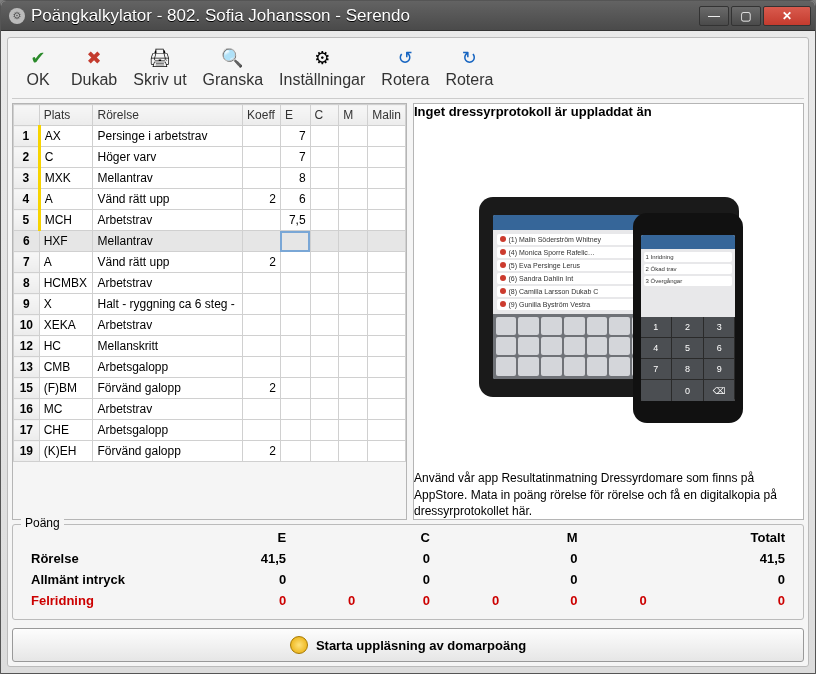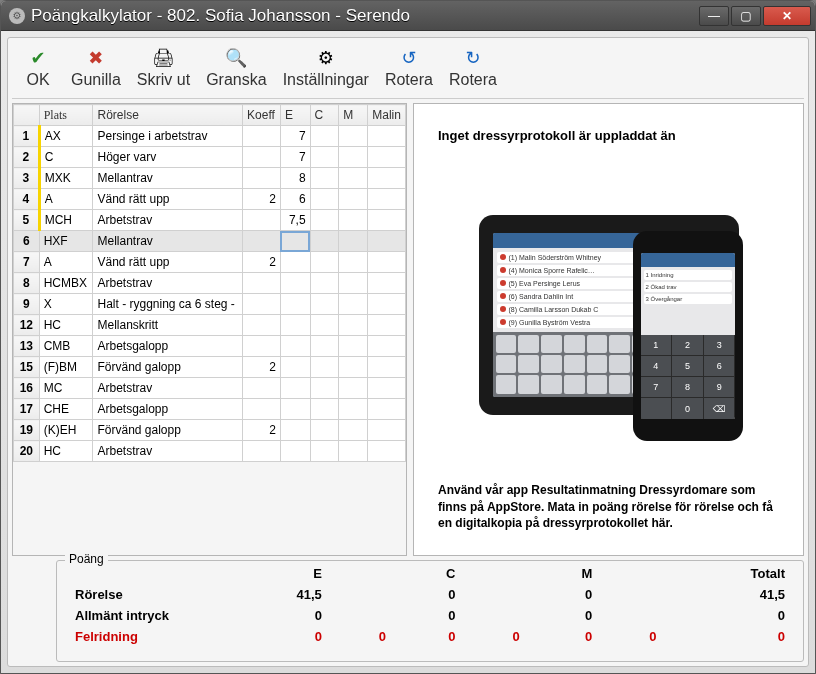--- a/index.html
+++ b/index.html
@@ -29,42 +29,42 @@
   .main-area { flex:1; display:flex; gap:6px; padding-top:4px; overflow:hidden;}
   .grid-wrap { width:395px; overflow:auto; border:1px solid #b5b5b5;}
   table.grid { border-collapse:collapse; width:100%; background:#fff; font-size:12px;}
   table.grid th, table.grid td { border:1px solid #d0d0d0; height:21px; padding:0 4px; text-align:left; white-space:nowrap; overflow:hidden;}
   table.grid th { background:linear-gradient(#f7f7f7,#ececec); font-weight:normal; color:#333; position:sticky; top:0;}
   table.grid td.rownum { background:linear-gradient(#f7f7f7,#ececec); text-align:center; font-weight:bold; width:26px;}
   table.grid tr[data-flag="y"] td.plats { border-left:3px solid #f7d400;}
   table.grid td.num { text-align:right;}
   table.grid tr.selected td { background:#e6e6e6;}
   table.grid td.editcell { background:#fff; outline:2px solid #7aa7d6; outline-offset:-2px;}
-  th.c-rownum{width:26px;} th.c-plats{width:54px;font-family:Liberation Serif, serif;} th.c-rorelse{width:150px;} th.c-koeff{width:38px;} th.c-e{width:30px;} th.c-c{width:30px;} th.c-m{width:30px;} th.c-diff{width:34px;}
-  .right-panel { flex:1; border:1px solid #b5b5b5; background:#fff; padding:24px; display:flex; flex-direction:column;}
+  th.c-rownum{width:26px;} th.c-plats{width:54px;} th.c-rorelse{width:150px;} th.c-koeff{width:38px;} th.c-e{width:30px;} th.c-c{width:30px;} th.c-m{width:30px;} th.c-diff{width:34px;}
+  .right-panel { flex:1; border:1px solid #b5b5b5; background:#fff; padding:0; display:flex; flex-direction:column;}
   .right-panel .ptitle { font-weight:bold; font-size:13px; margin-bottom:10px;}
   .devices { flex:1; display:flex; align-items:center; justify-content:center;}
   .ipad { width:260px; height:200px; background:#1a1a1a; border-radius:14px; padding:18px 14px; position:relative; display:flex;}
   .ipad-screen { flex:1; background:#97b2c7; border-radius:2px; overflow:hidden; display:flex; flex-direction:column;}
   .ipad-top{height:16px;background:#366699;}
   .ipad-list{flex:1;background:#e8e8ea;padding:4px;font-size:7px;color:#333;display:flex;flex-direction:column;gap:2px;}
   .ipad-row{background:#fff;border-radius:2px;padding:2px 3px;display:flex;align-items:center;gap:3px;}
   .dot{width:6px;height:6px;border-radius:50%;background:#cc3b2e;}
   .ipad-kb{height:70px;background:#6f7277;display:grid;grid-template-columns:repeat(10,1fr);gap:2px;padding:3px;}
   .key{background:#d4d6da;border-radius:2px;}
   .iphone { width:110px; height:210px; background:#111; border-radius:14px; padding:22px 8px; position:absolute; right:-4px; bottom:-26px;}
   .iphone-screen{width:100%;height:100%;background:#e8e8ea;border-radius:2px;display:flex;flex-direction:column;overflow:hidden;}
   .iphone-top{height:14px;background:#366699;}
   .iphone-mid{flex:1;font-size:6px;padding:3px;color:#333;display:flex;flex-direction:column;gap:2px;}
   .iphone-row{background:#fff;padding:2px;border-radius:2px;}
   .iphone-pad{height:84px;background:#2a2a2a;display:grid;grid-template-columns:repeat(3,1fr);gap:1px;}
   .pkey{background:#4b4e52;color:#fff;font-size:9px;display:flex;align-items:center;justify-content:center;}
-  .right-text { font-weight:bold; font-size:12px; line-height:1.35; margin-top:6px;}
+  .right-text { font-weight:normal; font-size:12px; line-height:1.35; margin-top:6px;}
   .poang-section { margin-top:4px;}
-  .poang-frame { border:1px solid #bbb; border-radius:3px; padding:2px 8px 14px 8px; position:relative;margin-left:44px;}
+  .poang-frame { border:1px solid #bbb; border-radius:3px; padding:2px 8px 8px 8px; position:relative;}
   .poang-legend { position:absolute; top:-9px; left:8px; background:#f5f5f5; padding:0 4px; font-size:12px;}
   table.poang { width:100%; border-collapse:collapse; font-size:13px; font-weight:bold;}
   table.poang th, table.poang td { padding:3px 10px; text-align:right;}
   table.poang th.lbl, table.poang td.lbl { text-align:left; width:160px;}
   .felr { color:#c00;}
   .bigbtn { margin-top:8px; height:34px; border:1px solid #999; border-radius:3px; background:linear-gradient(#fdfdfd,#e6e6e6); display:flex; align-items:center; justify-content:center; gap:8px; font-weight:bold; font-size:13px; cursor:pointer;}
   .bigbtn .bicon { width:18px; height:18px; border-radius:50%; background:radial-gradient(#ffe27a,#e7a800); border:1px solid #a77900;}
 </style>
 </head>
 <body>
@@ -83,21 +83,21 @@
   <div class="content-outer">
     <div class="content">
 
       <div class="toolbar">
         <div class="tbtn">
           <span class="ticon" style="color:#2a8a2a">✔</span>
           <span class="tlabel">OK</span>
         </div>
         <div class="tbtn">
           <span class="ticon" style="color:#c43b2e">✖</span>
-          <span class="tlabel">Gunilla</span>
+          <span class="tlabel">Dukab</span>
         </div>
         <div class="tbtn">
           <span class="ticon">🖨</span>
           <span class="tlabel">Skriv ut</span>
         </div>
         <div class="tbtn">
           <span class="ticon">🔍</span>
           <span class="tlabel">Granska</span>
         </div>
         <div class="tbtn">
@@ -214,20 +214,30 @@
                   <td class="rownum">9</td>
                   <td class="plats">X</td>
                   <td>Halt - ryggning ca 6 steg -</td>
                   <td class="num"></td>
                   <td class="num"></td>
                   <td class="num"></td>
                   <td class="num"></td>
                   <td class="num"></td>
                 </tr>
                 <tr>
+                  <td class="rownum">10</td>
+                  <td class="plats">XEKA</td>
+                  <td>Arbetstrav</td>
+                  <td class="num"></td>
+                  <td class="num"></td>
+                  <td class="num"></td>
+                  <td class="num"></td>
+                  <td class="num"></td>
+                </tr>
+                <tr>
                   <td class="rownum">12</td>
                   <td class="plats">HC</td>
                   <td>Mellanskritt</td>
                   <td class="num"></td>
                   <td class="num"></td>
                   <td class="num"></td>
                   <td class="num"></td>
                   <td class="num"></td>
                 </tr>
                 <tr>
@@ -268,30 +278,20 @@
                   <td class="num"></td>
                   <td class="num"></td>
                   <td class="num"></td>
                   <td class="num"></td>
                 </tr>
                 <tr>
                   <td class="rownum">19</td>
                   <td class="plats">(K)EH</td>
                   <td>Förvänd galopp</td>
                   <td class="num">2</td>
-                  <td class="num"></td>
-                  <td class="num"></td>
-                  <td class="num"></td>
-                  <td class="num"></td>
-                </tr>
-                <tr>
-                  <td class="rownum">20</td>
-                  <td class="plats">HC</td>
-                  <td>Arbetstrav</td>
-                  <td class="num"></td>
                   <td class="num"></td>
                   <td class="num"></td>
                   <td class="num"></td>
                   <td class="num"></td>
                 </tr>
               </tbody>
           </table>
         </div>
 
         <div class="right-panel">
@@ -434,16 +434,20 @@
                   <td>0</td>
               <td>0</td>
                   <td>0</td>
               <td>0</td>
             </tr>
           </tbody>
             </table>
         </div>
       </div>
 
+      <div class="bigbtn">
+        <span class="bicon"></span>
+        <span>Starta uppläsning av domarpoäng</span>
+      </div>
 
     </div>
   </div>
 </div>
 
 </body></html>

